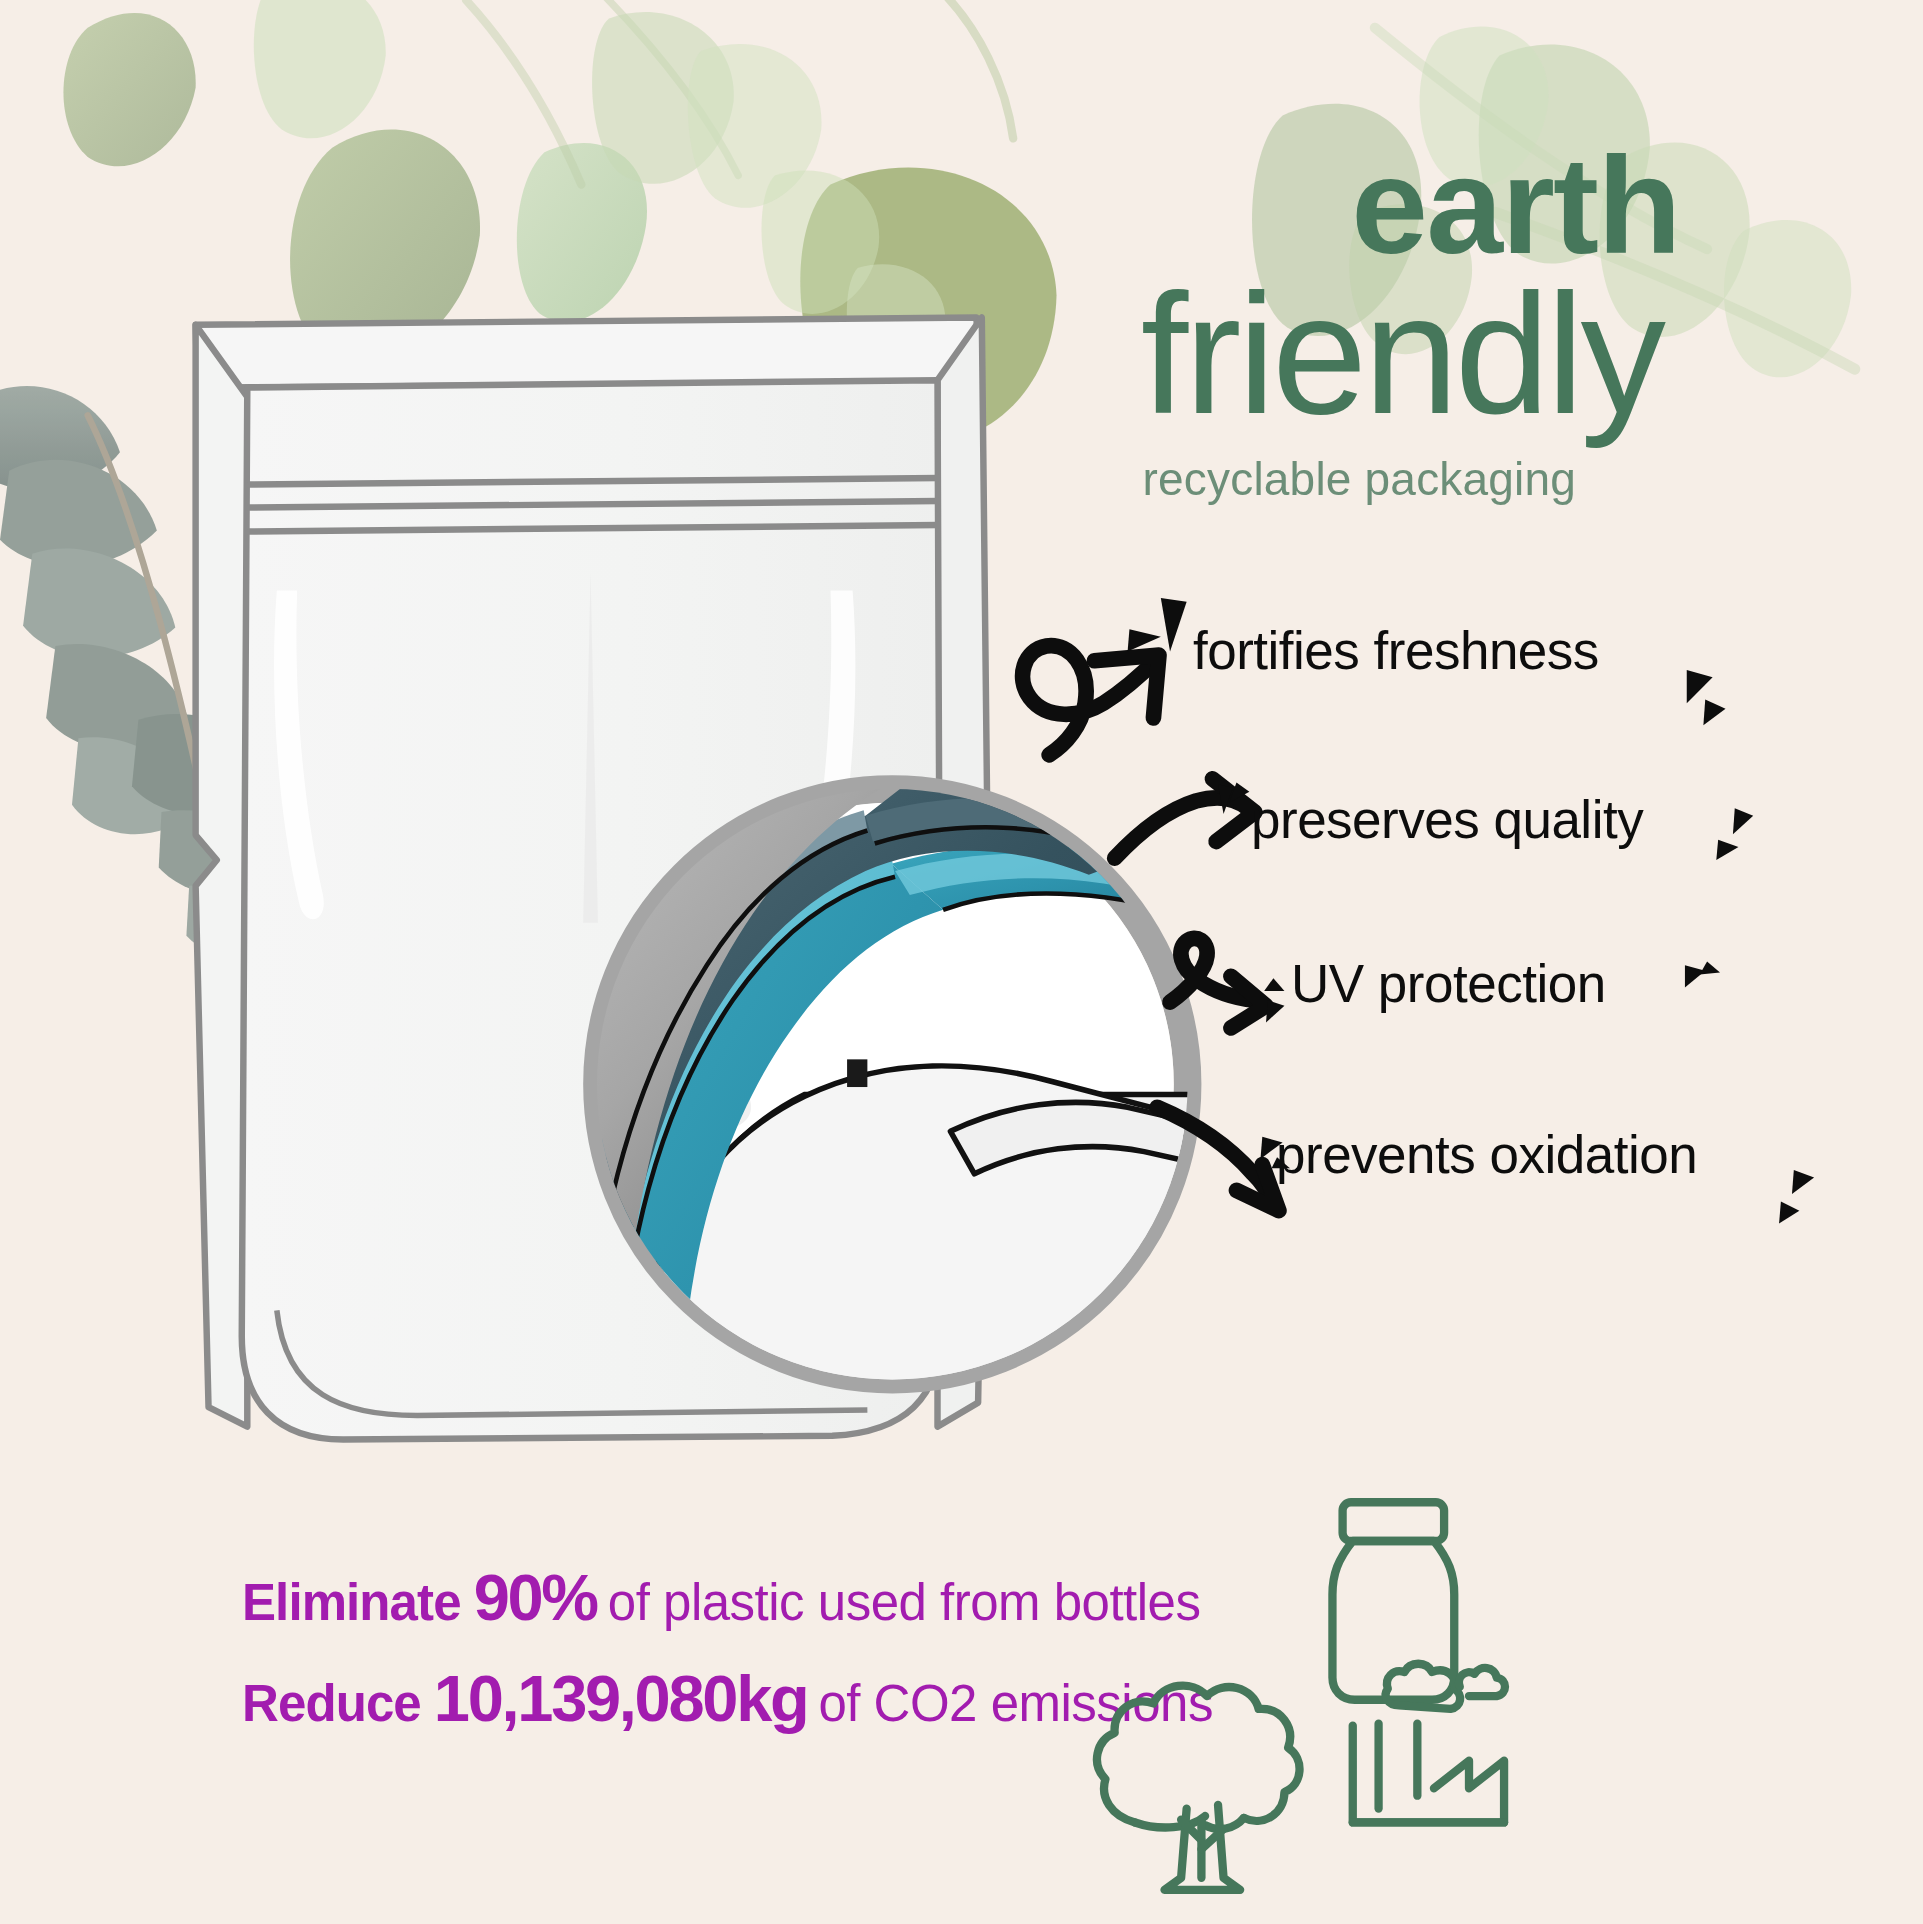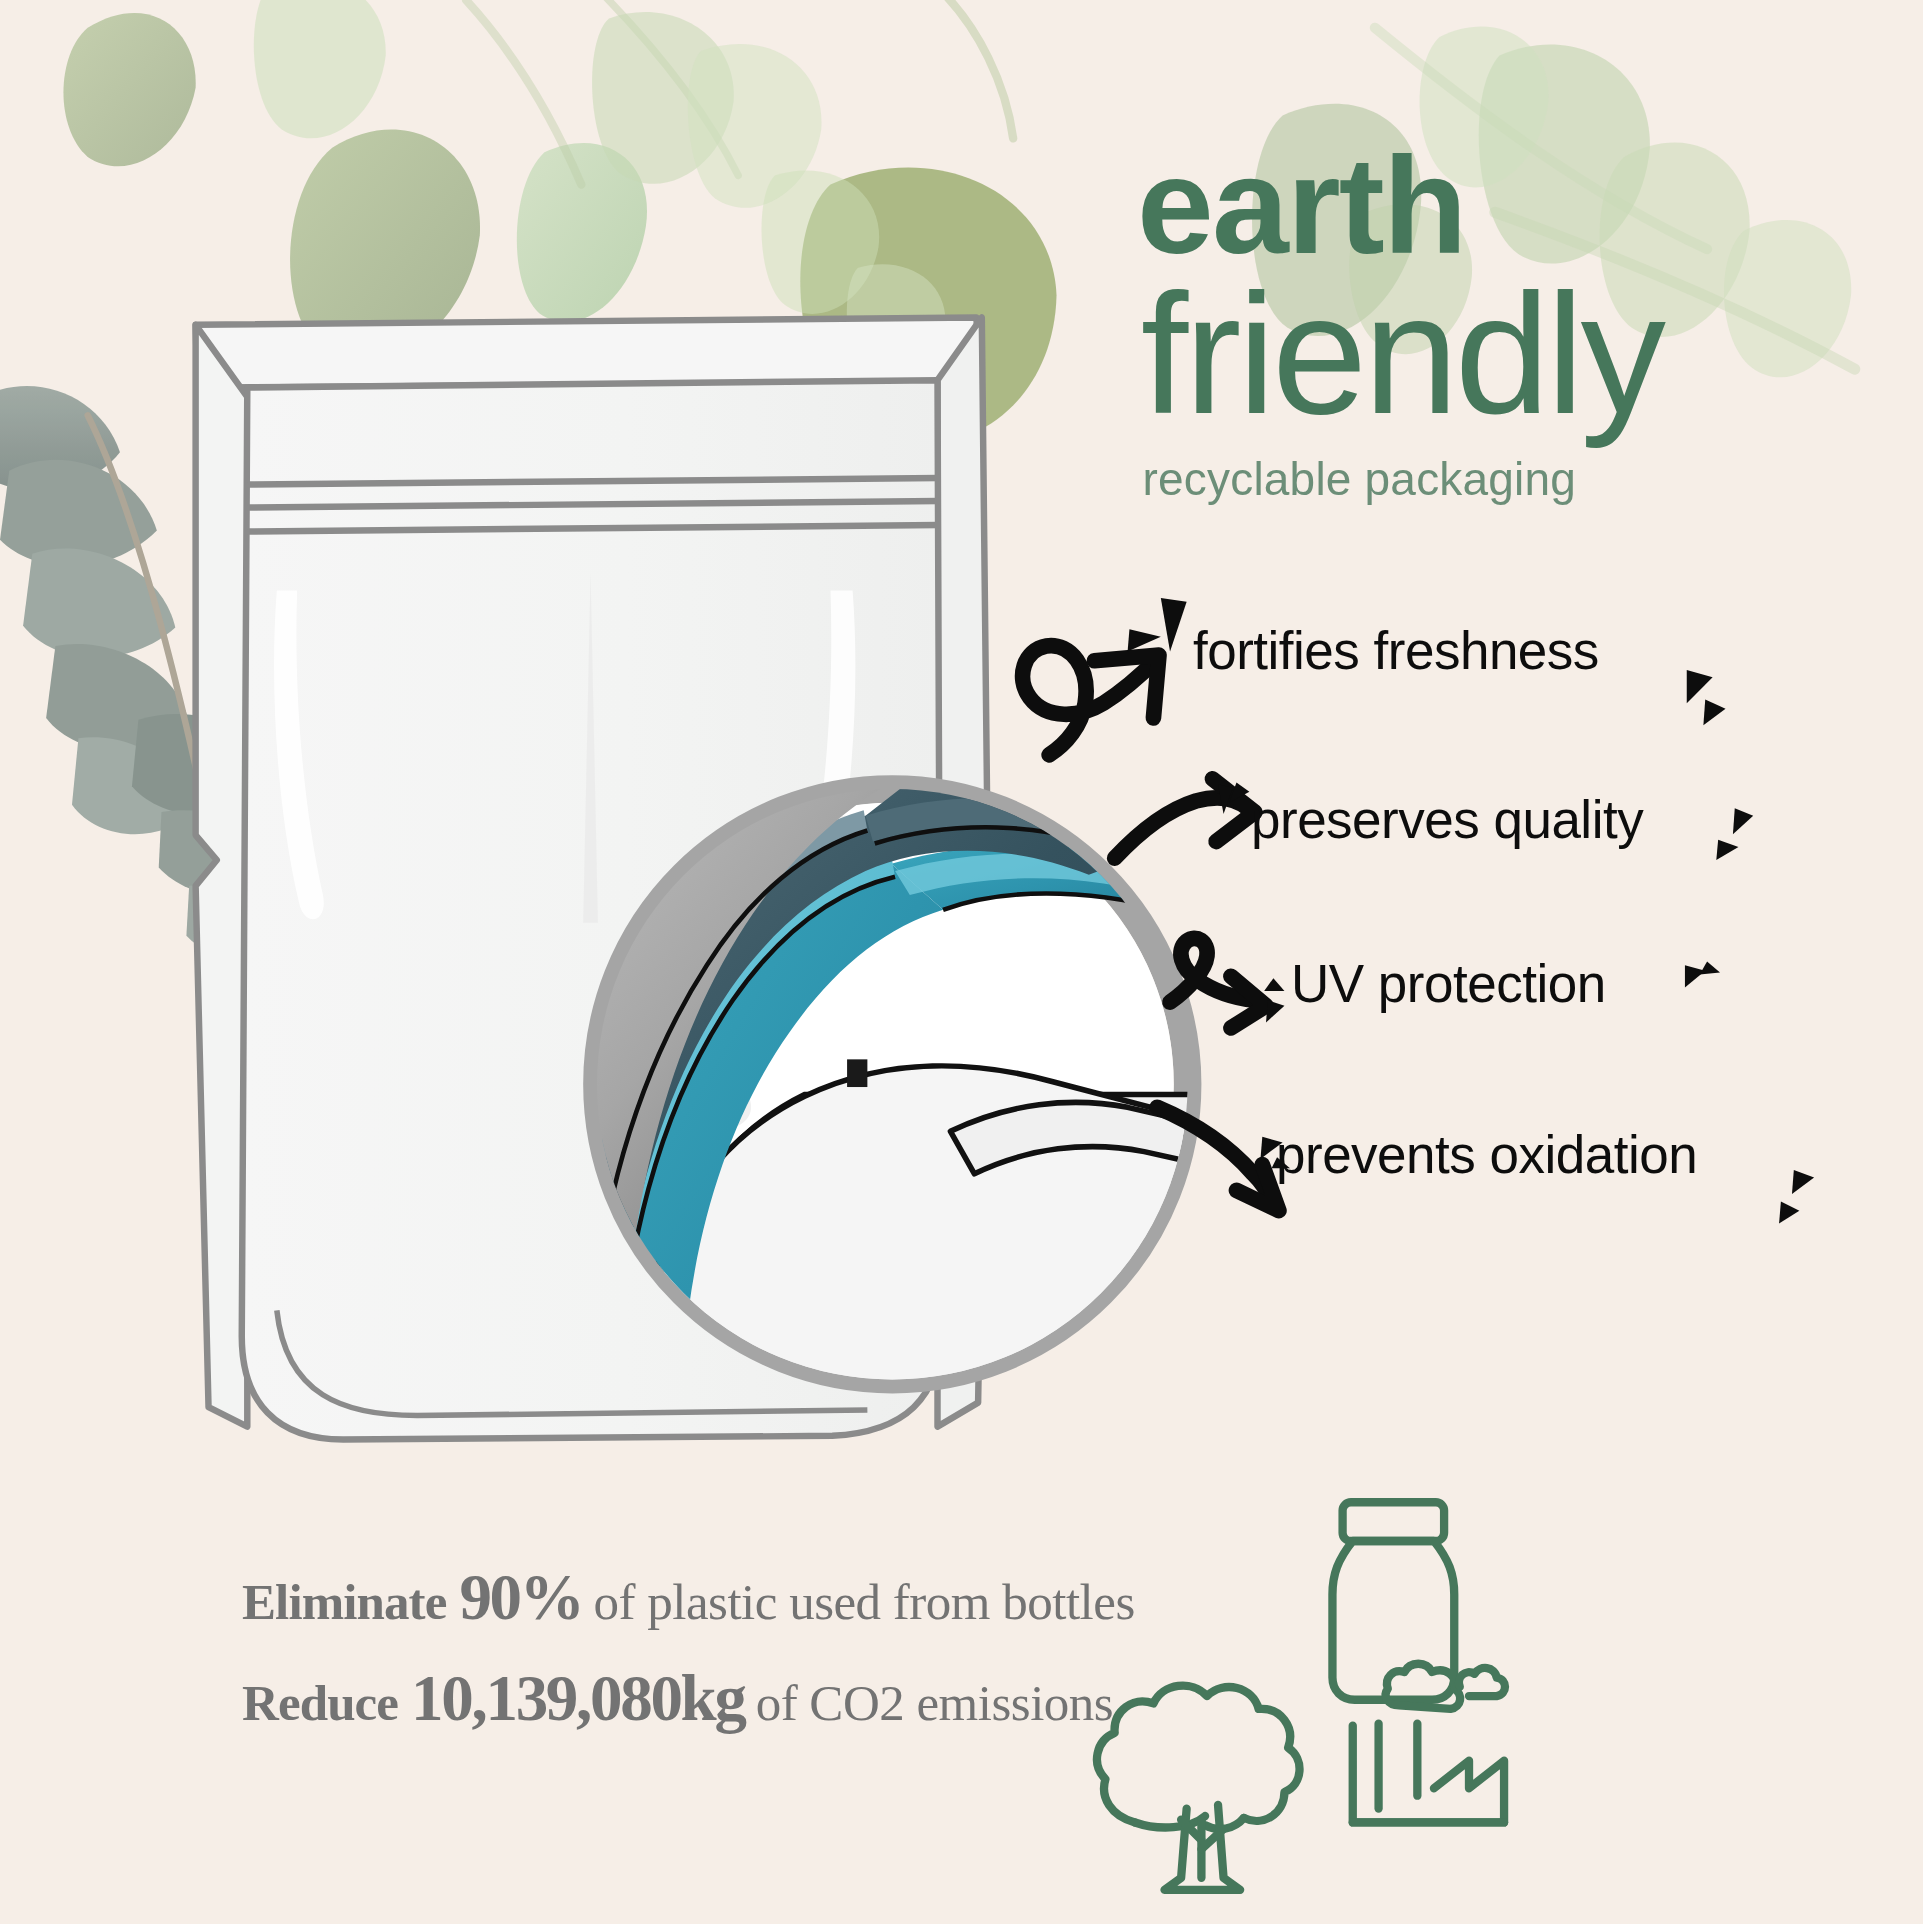--- a/index.html
+++ b/index.html
@@ -21,20 +21,21 @@
     width:757px;
     text-align:left;
   }
   #headline .l1{
     font-size:138px;
     font-weight:bold;
     color:#46775B;
     line-height:0.98;
     letter-spacing:-1.8px;
     display:block;
+    text-align:center;
   }
   #headline .l2{
     font-size:171px;
     font-weight:300;
     color:#46775B;
     line-height:1.0;
     letter-spacing:-3.7px;
     display:block;
     margin-top:-5.5px;
     margin-left:3.7px;
@@ -70,22 +71,22 @@
     font-size:39px;
     font-weight:400;
     color:#6C8E78;
     letter-spacing:0.2px;
     white-space:nowrap;
   }
   .stat-row{
     position:absolute;
     left:242px;
     white-space:nowrap;
-    color:#737373;
-    font-family:Liberation Serif, serif;
+    color:#a21caf;
+    font-family:Liberation Sans, sans-serif;
   }
   #stat0{top:1560px;}
   #stat1{top:1661px;}
   #stat2{top:1767px;}
   .stat-verb{
     font-size:51px;font-weight:bold;letter-spacing:-0.9px;
   }
   .stat-num{
     font-size:65px;font-weight:bold;letter-spacing:-2.3px;
     margin-left:13px;

